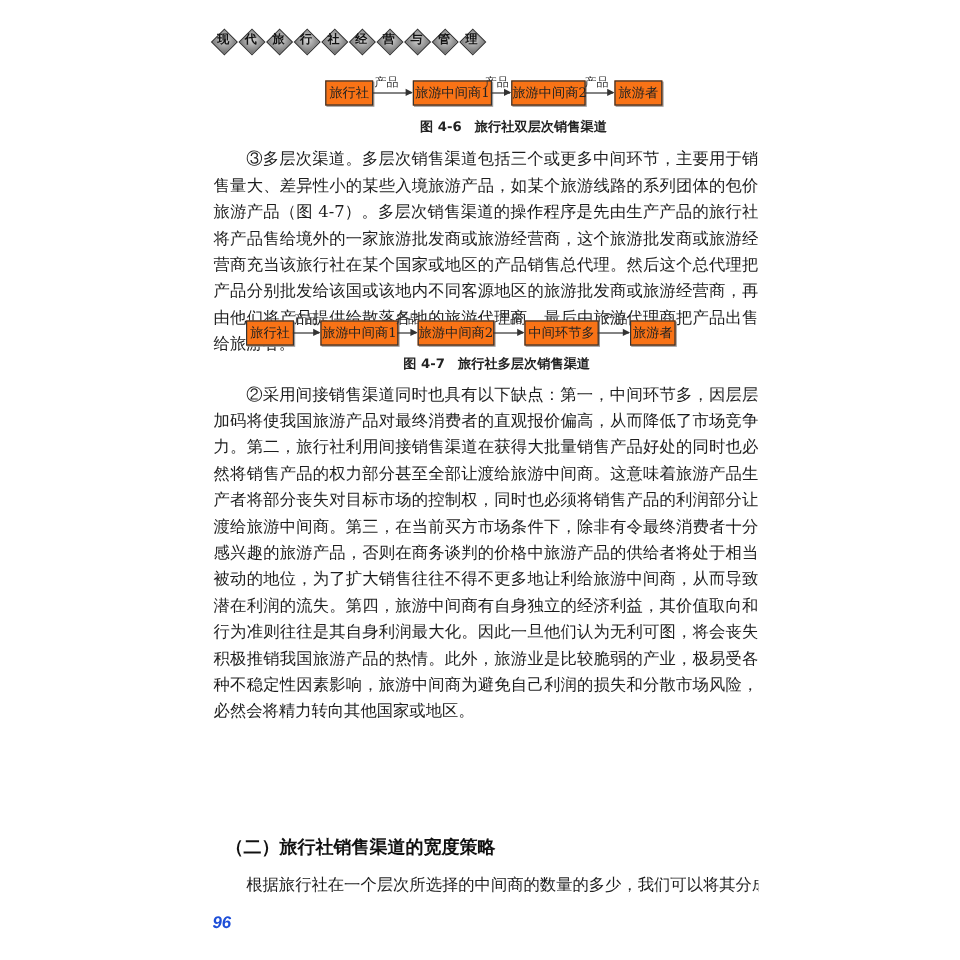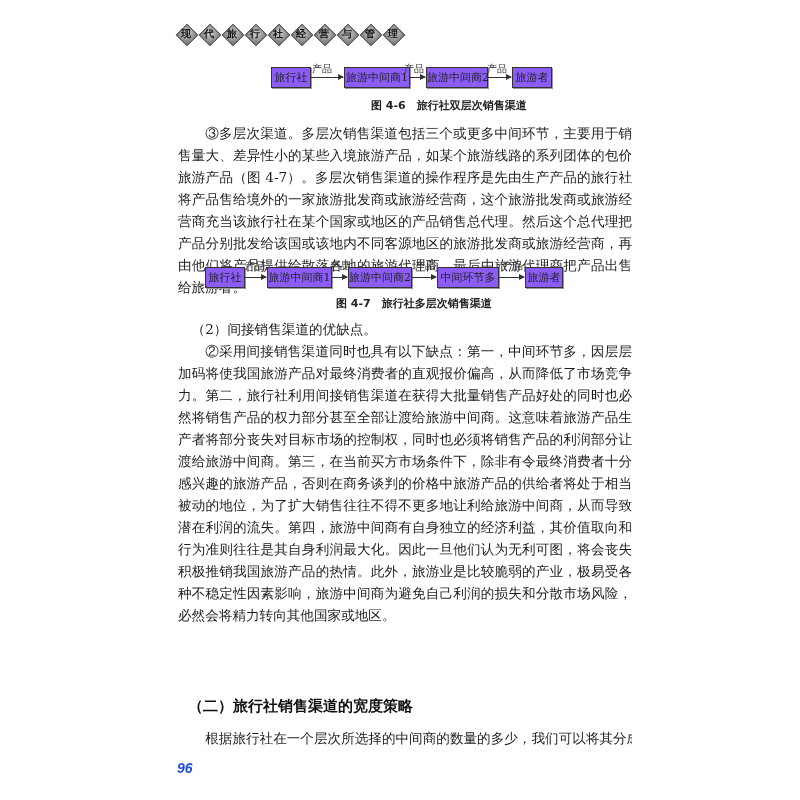--- a/index.html
+++ b/index.html
@@ -10,21 +10,21 @@
   .running-head { position: absolute; left: 176px; top: 24px; display: flex; gap: 3px; }
   .diamond { width: 20px; height: 20px; position: relative; }
   .diamond .shape { position: absolute; left: 3px; top: 3px; width: 14px; height: 14px;
         transform: rotate(45deg); background: radial-gradient(circle at 40% 40%, #d8d8d8, #6a6a6a);
         border: 1px solid #333; }
   .diamond .ch { position: absolute; left: 0; top: 0; width: 20px; height: 20px; line-height: 20px;
         text-align: center; font-size: 10px; font-weight: bold; color: #111; }
 
   .diagram { position: absolute; }
   .box { position: absolute; border: 1px solid #333; box-shadow: 1px 1px 0 #999;
-         font-size: 11px; line-height: 19px; text-align: center; background: #8b5cf6; color: #222;
+         font-size: 11px; line-height: 19px; text-align: center; background: #f97316; color: #222;
          white-space: nowrap; }
   .arrow { position: absolute; height: 1px; background: #333; }
   .arrow::after { content: ""; position: absolute; right: -1px; top: -3px;
          border-left: 6px solid #333; border-top: 3.5px solid transparent; border-bottom: 3.5px solid transparent; }
   .arrow-label { position: absolute; font-size: 10px; color: #333; white-space: nowrap; }
 
   .caption { position: absolute; font-family: "DejaVu Sans", "Liberation Sans", sans-serif;
              font-weight: bold; font-size: 11px; color: #222; white-space: nowrap; }
 
   .body-text { position: absolute; left: 178px; width: 454px; font-size: 13.6px; line-height: 22px;
@@ -90,21 +90,21 @@
     <div class="arrow" style="left:310px;top:77px;width:33px;"></div>
     <div class="arrow-label" style="left:312px;top:62px;">产品</div>
     <div class="box" style="left:344px;top:67px;width:64px;">旅游中间商1</div>
     <div class="arrow" style="left:409px;top:77px;width:16px;"></div>
     <div class="arrow-label" style="left:404px;top:62px;">产品</div>
     <div class="box" style="left:426px;top:67px;width:60px;">旅游中间商2</div>
     <div class="arrow" style="left:487px;top:77px;width:24px;"></div>
     <div class="arrow-label" style="left:487px;top:62px;">产品</div>
     <div class="box" style="left:512px;top:67px;width:38px;">旅游者</div>
   </div>
-  <div class="caption" style="left:353px;top:98px;padding-left:18px;">图 4-6　旅行社双层次销售渠道</div>
+  <div class="caption" style="left:332px;top:98px;padding-left:18px;">图 4-6　旅行社双层次销售渠道</div>
 
   <div class="body-text" style="top:122px;">
     <p>③多层次渠道。多层次销售渠道包括三个或更多中间环节，主要用于销售量大、差异性小的某些入境旅游产品，如某个旅游线路的系列团体的包价旅游产品（图 4-7）。多层次销售渠道的操作程序是先由生产产品的旅行社将产品售给境外的一家旅游批发商或旅游经营商，这个旅游批发商或旅游经营商充当该旅行社在某个国家或地区的产品销售总代理。然后这个总代理把产品分别批发给该国或该地内不同客源地区的旅游批发商或旅游经营商，再由他们将产品提供给散落各地的旅游代理商，最后由旅游代理商把产品出售给旅游者。</p>
   </div>
 
   <div class="diagram" style="left:0;top:0;">
     <div class="box" style="left:205px;top:267px;width:38px;">旅行社</div>
     <div class="arrow" style="left:244px;top:277px;width:22px;"></div>
     <div class="arrow-label" style="left:245px;top:259px;">产品</div>
     <div class="box" style="left:267px;top:267px;width:63px;">旅游中间商1</div>
@@ -114,21 +114,20 @@
     <div class="arrow" style="left:411px;top:277px;width:25px;"></div>
     <div class="arrow-label" style="left:415px;top:259px;">产品</div>
     <div class="box" style="left:437px;top:267px;width:60px;">中间环节多</div>
     <div class="arrow" style="left:498px;top:277px;width:26px;"></div>
     <div class="arrow-label" style="left:503px;top:259px;">产品</div>
     <div class="box" style="left:525px;top:267px;width:36px;">旅游者</div>
   </div>
   <div class="caption" style="left:336px;top:296px;text-align:right;">图 4-7　旅行社多层次销售渠道</div>
 
   <div class="body-text" style="top:318px;">
-    <p style="text-indent:1em;">（2）间接销售渠道的优缺点。</p>
     <p>②采用间接销售渠道同时也具有以下缺点：第一，中间环节多，因层层加码将使我国旅游产品对最终消费者的直观报价偏高，从而降低了市场竞争力。第二，旅行社利用间接销售渠道在获得大批量销售产品好处的同时也必然将销售产品的权力部分甚至全部让渡给旅游中间商。这意味着旅游产品生产者将部分丧失对目标市场的控制权，同时也必须将销售产品的利润部分让渡给旅游中间商。第三，在当前买方市场条件下，除非有令最终消费者十分感兴趣的旅游产品，否则在商务谈判的价格中旅游产品的供给者将处于相当被动的地位，为了扩大销售往往不得不更多地让利给旅游中间商，从而导致潜在利润的流失。第四，旅游中间商有自身独立的经济利益，其价值取向和行为准则往往是其自身利润最大化。因此一旦他们认为无利可图，将会丧失积极推销我国旅游产品的热情。此外，旅游业是比较脆弱的产业，极易受各种不稳定性因素影响，旅游中间商为避免自己利润的损失和分散市场风险，必然会将精力转向其他国家或地区。</p>
   </div>
 
   <div class="section-heading">（二）旅行社销售渠道的宽度策略</div>
 
   <div class="body-text" style="top:727px;white-space:nowrap;overflow:hidden;">
     <p>根据旅行社在一个层次所选择的中间商的数量的多少，我们可以将其分成专营性销</p>
   </div>
 
   <div class="page-number">96</div>

